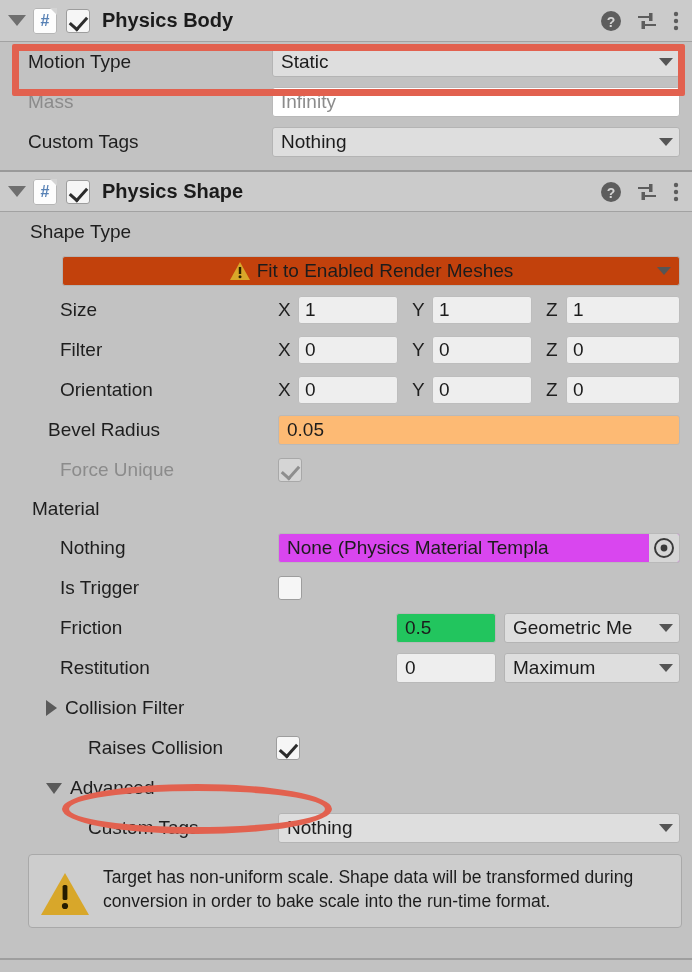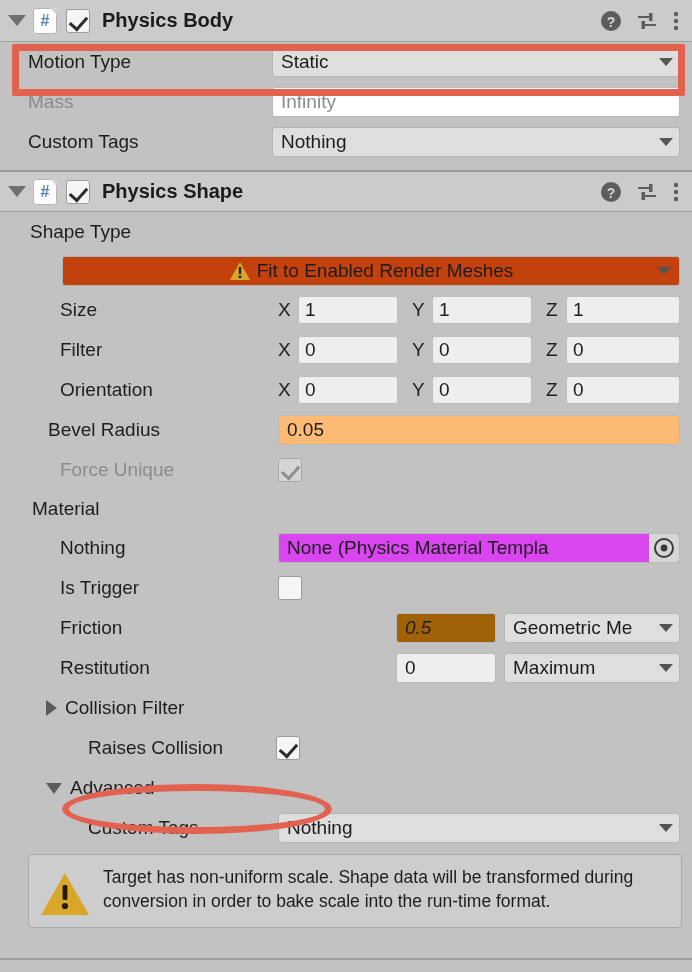--- a/index.html
+++ b/index.html
@@ -455,21 +455,21 @@
 
   <div class="row">
     <div class="label" style="width:278px;padding-left:60px;">Is Trigger</div>
     <div class="checkbox"></div>
   </div>
 
   <div class="row">
     <div class="label" style="width:278px;padding-left:60px;">Friction</div>
     <div style="flex:1;display:flex;align-items:center;margin-right:4px;gap:8px;">
       <div style="flex:none;width:110px;"></div>
-      <div class="field" style="width:100px;flex:none;height:30px;background:#a16207;font-style:italic;">
+      <div class="field" style="width:100px;flex:none;height:30px;background:#22c55e;">
         <span>0.5</span>
       </div>
       <div class="dropdown" style="flex:1;">
         <span class="dd-text">Geometric Me</span>
         <span class="caret"></span>
       </div>
     </div>
   </div>
 
   <div class="row">

